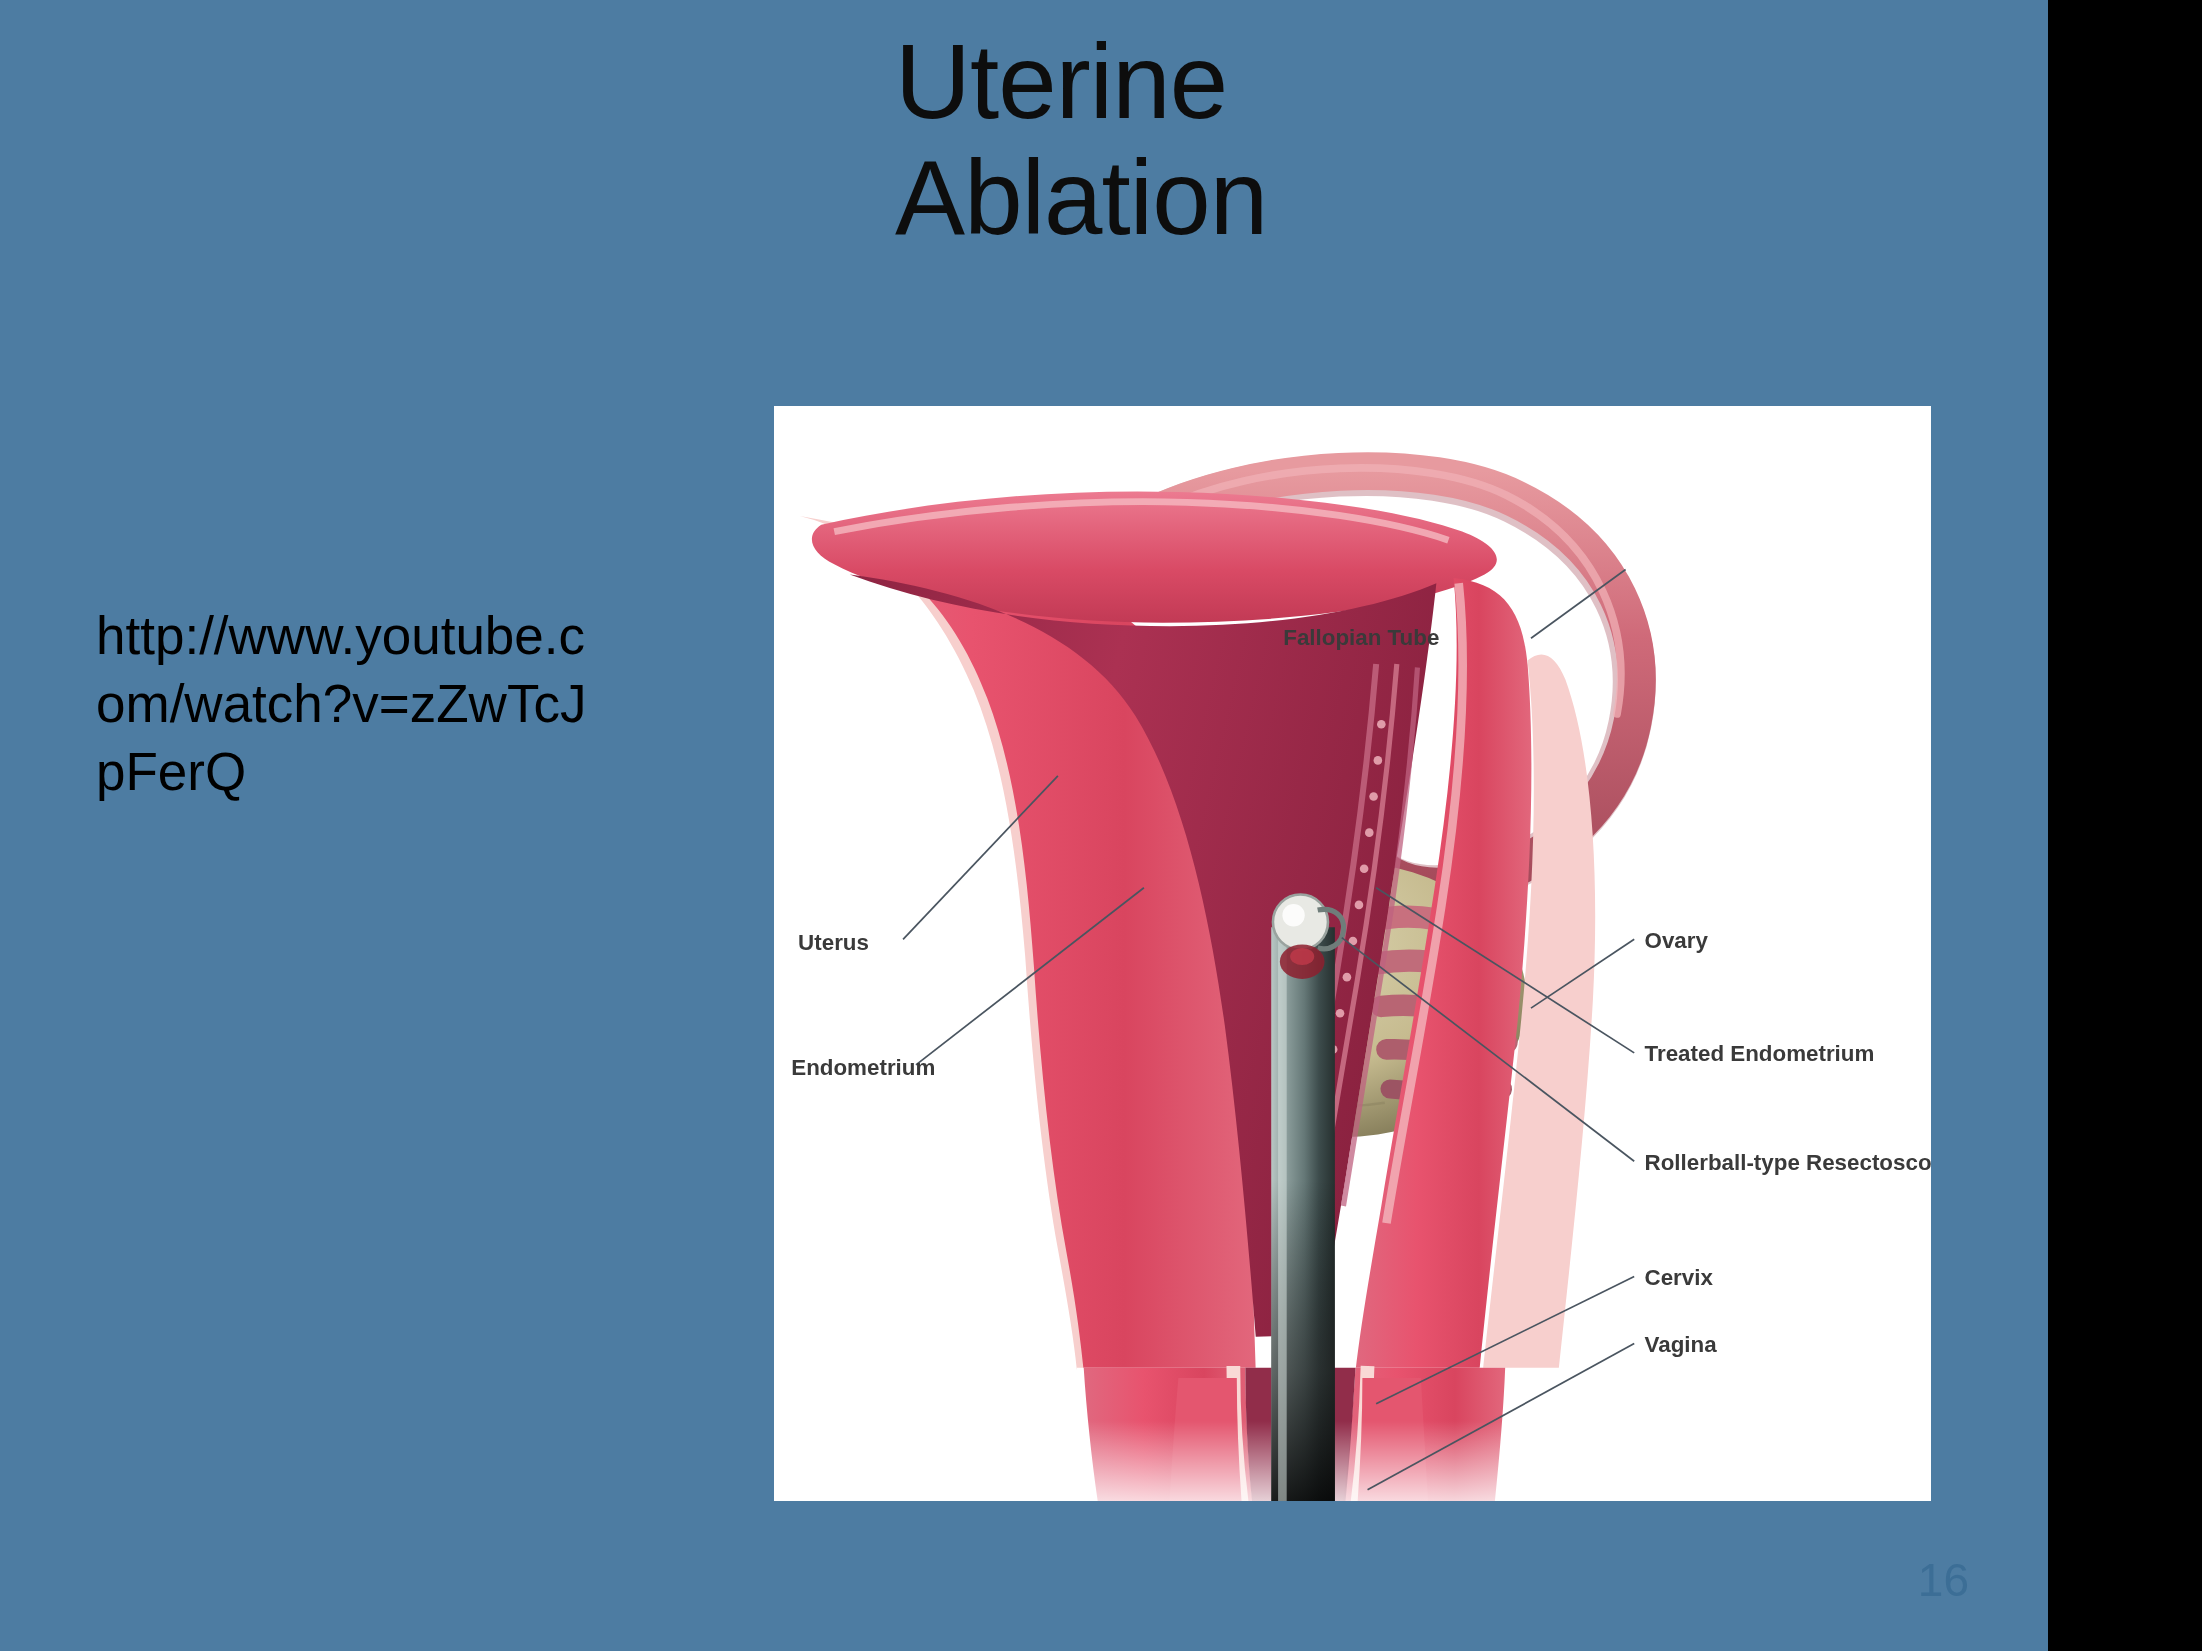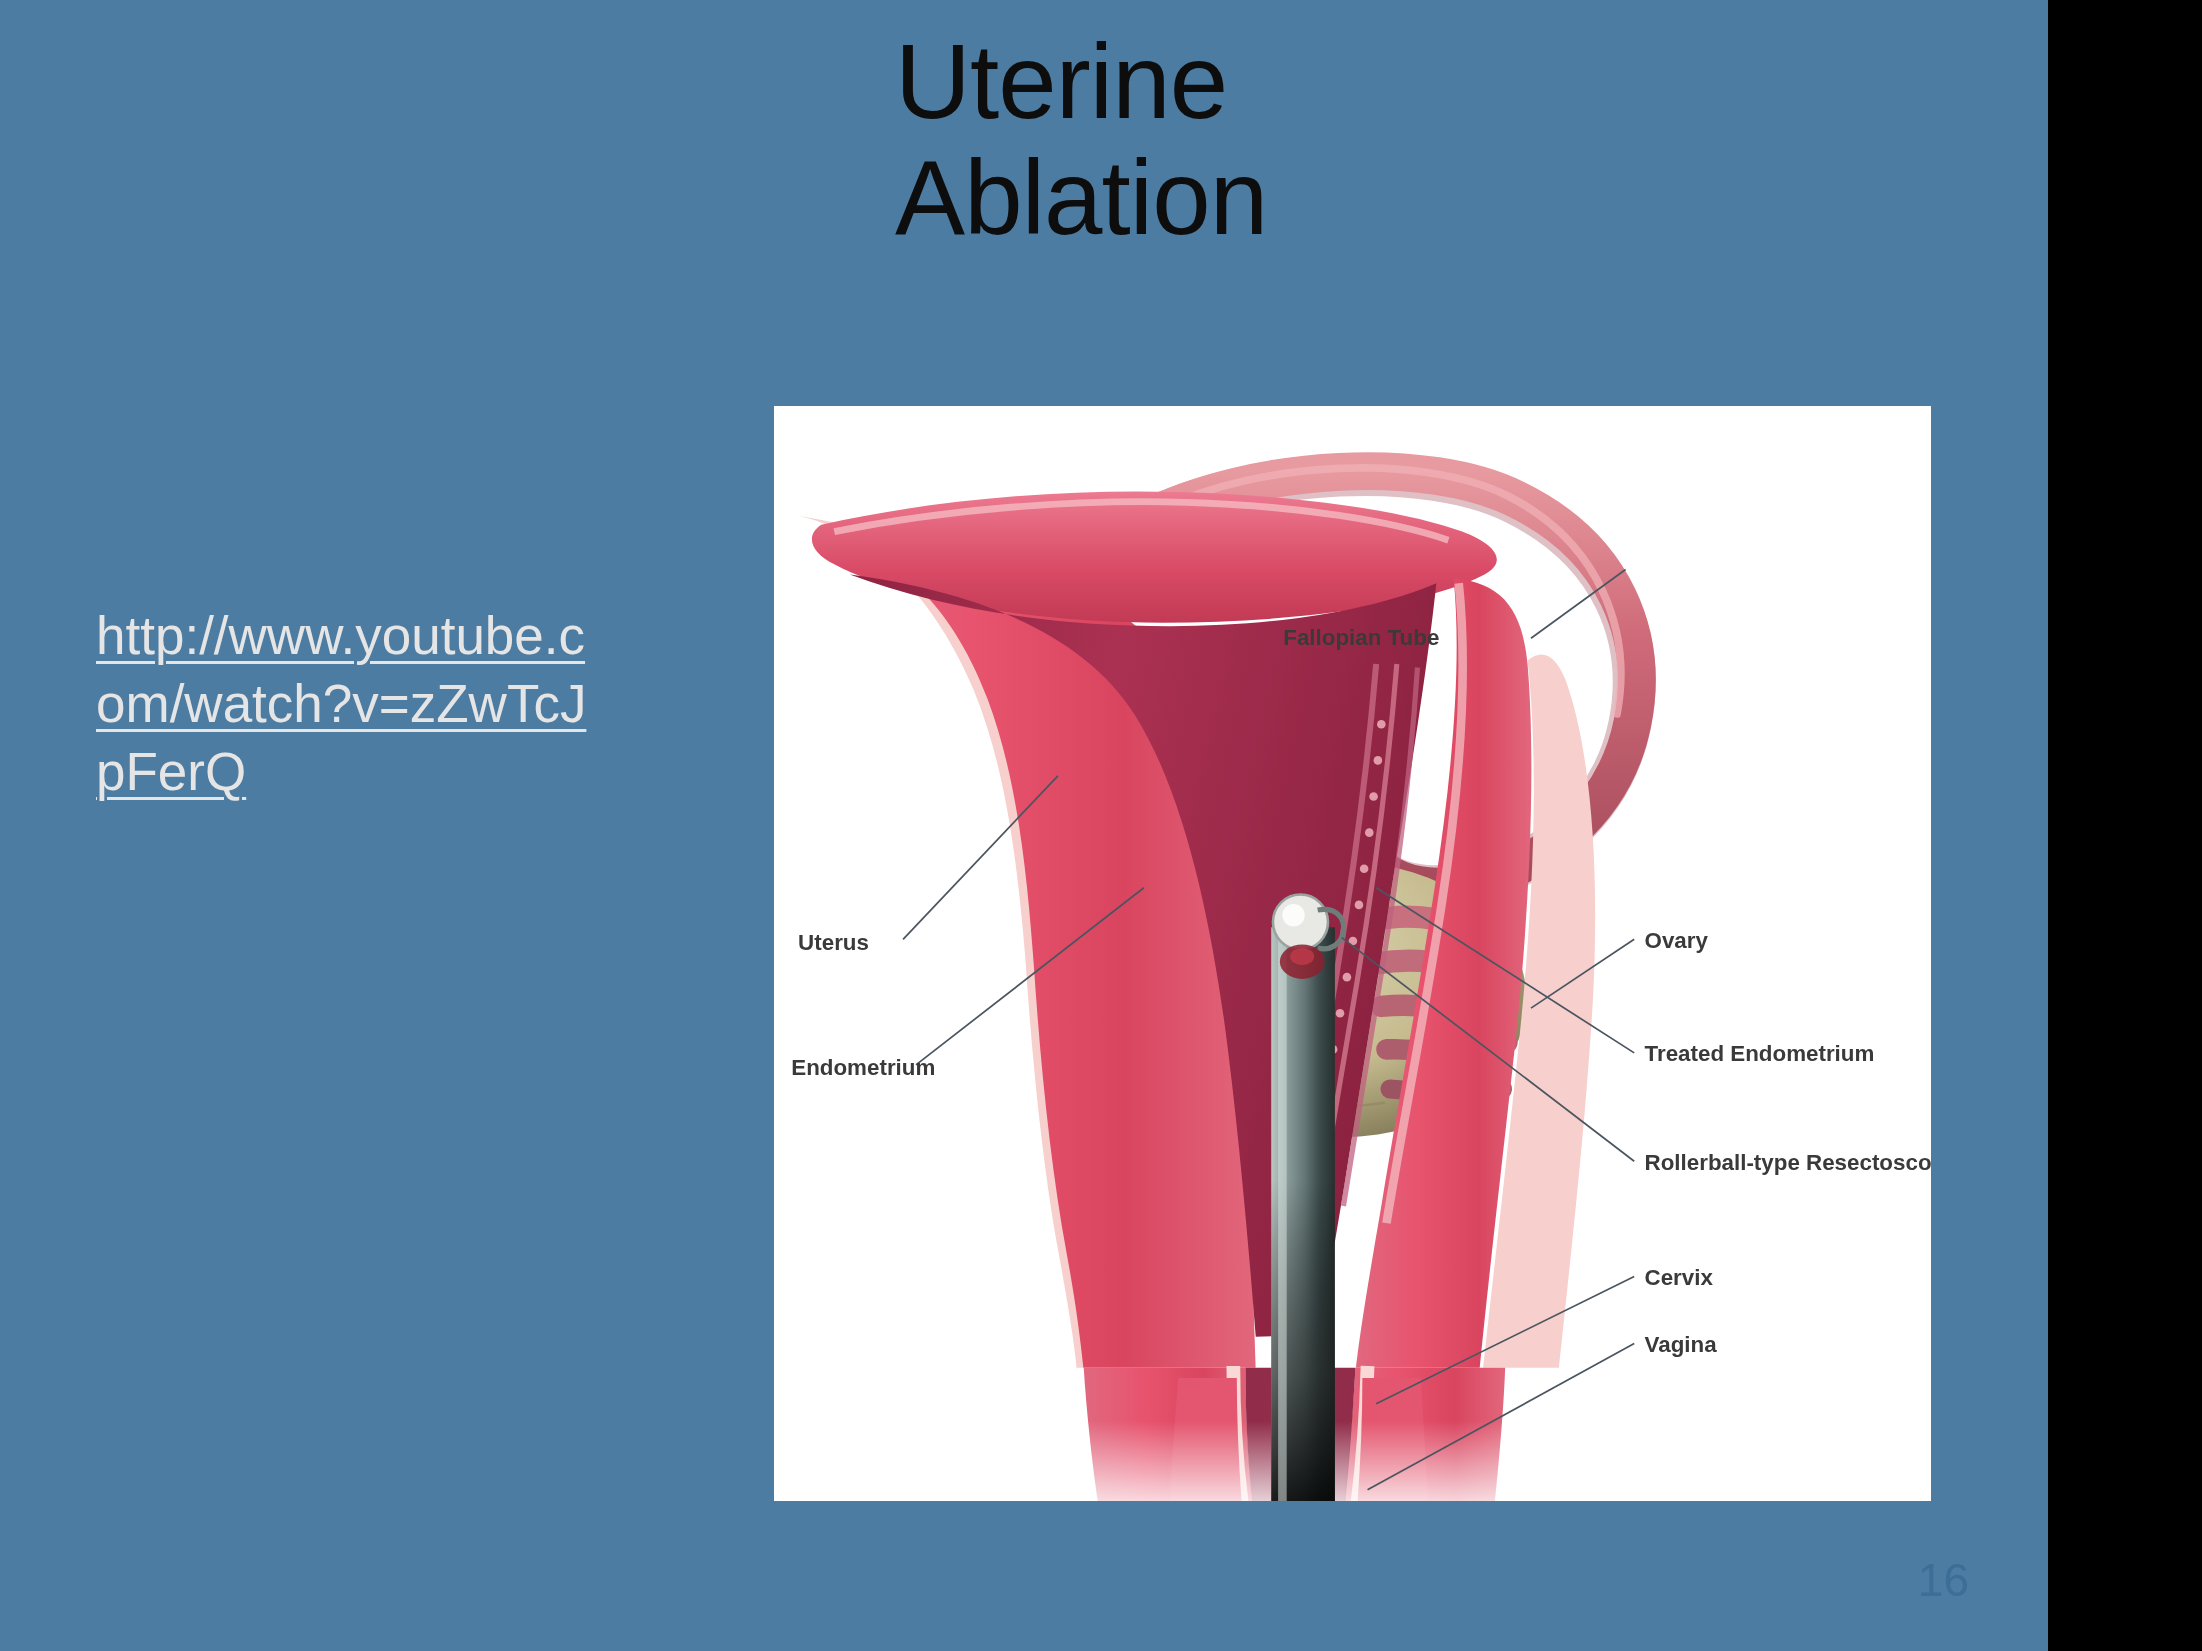--- a/index.html
+++ b/index.html
@@ -36,24 +36,23 @@
     position: absolute;
     left: 96px;
     top: 602px;
     width: 516px;
     font-size: 53px;
     line-height: 1.28;
     color: #7ecdf2;
     word-break: break-all;
   }
   #link-block .linktext {
-    text-decoration: underline;
     text-decoration-thickness: 3.4px;
     text-underline-offset: 6.9px;
-    color: #e5e5e5;
+    color: #000000;
     cursor: pointer;
   }
 
   
   #slide-number {
     position: absolute;
     right: 79px;
     bottom: 45px;
     font-size: 46px;
     color: #3c6e96;

